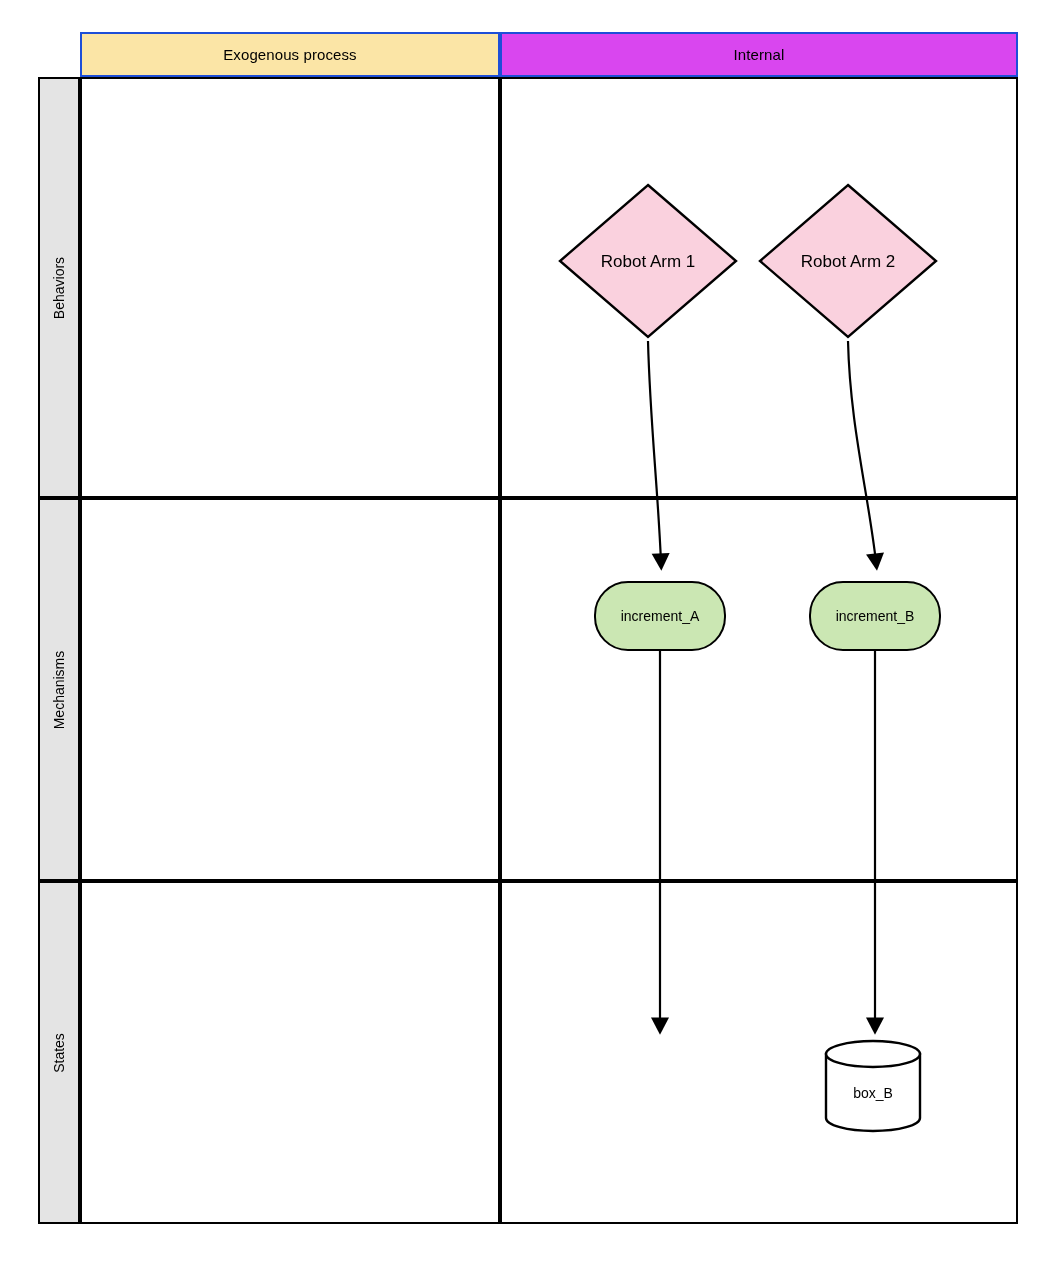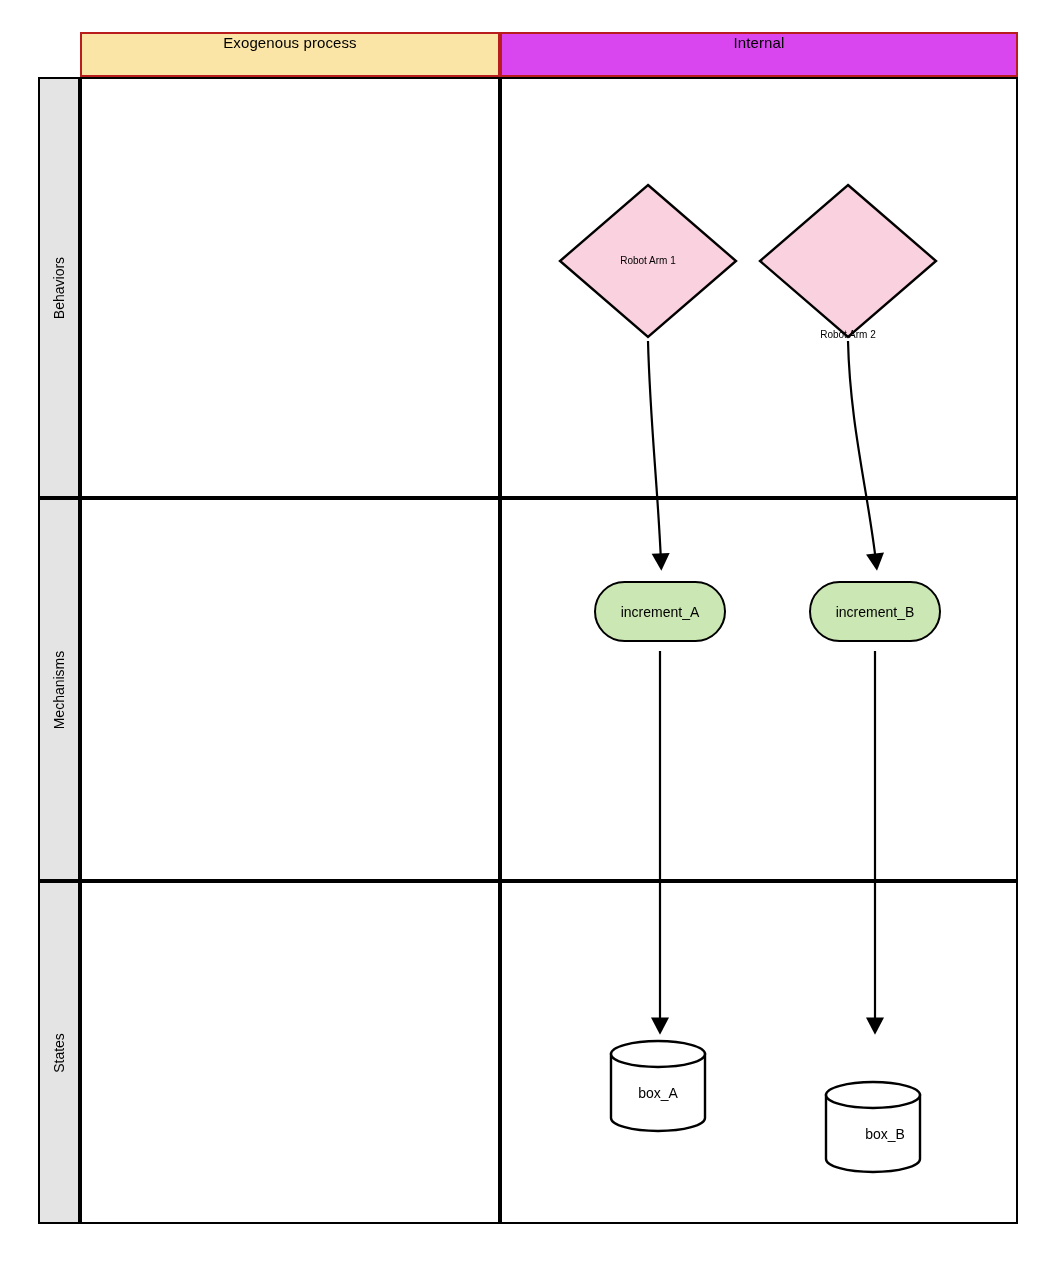--- a/index.html
+++ b/index.html
@@ -28,23 +28,23 @@
     width: 980px;
     height: 1192px;
   }
 
   
   .col-header {
     position: absolute;
     top: 0;
     height: 45px;
     box-sizing: border-box;
-    border: 2px solid #b91c1c;
+    border: 2px solid #1d4ed8;
     display: flex;
-    align-items: flex-start;
+    align-items: center;
     justify-content: center;
     font-size: 15px;
     color: #000000;
     letter-spacing: 0.1px;
   }
   .col-header.exogenous {
     left: 42px;
     width: 420px;
     background: #fbe5a6;
   }
@@ -110,47 +110,47 @@
 
   
   .diamond-wrap {
     width: 182px;
     height: 158px;
   }
   .diamond-wrap svg { position: absolute; left: 0; top: 0; }
   .diamond-wrap .lbl {
     position: relative;
     z-index: 2;
-    font-size: 10px;
+    font-size: 17px;
     line-height: 1;
   }
   .d1 { left: 557px; top: 182px; }
-  .d2 { left: 757px; top: 182px; align-items: flex-end; }
+  .d2 { left: 757px; top: 182px; }
 
   
   .mech {
     width: 132px;
-    height: 61px;
+    height: 70px;
     box-sizing: border-box;
     background: #cbe7b3;
     border: 2px solid #000000;
     border-radius: 34px / 34px;
   }
   .m1 { left: 594px; top: 581px; }
   .m2 { left: 809px; top: 581px; justify-content: center; }
 
   
   .cyl {
     width: 98px;
     height: 94px;
   }
   .cyl svg { position: absolute; left: 0; top: 0; }
   .cyl .lbl { position: relative; z-index: 2; padding-top: 14px; }
   .s1 { left: 609px; top: 1039px; }
-  .s2 { left: 824px; top: 1080px; padding-left: 12px; }
+  .s2 { left: 824px; top: 1039px; }
 </style>
 </head>
 <body>
 
 <div id="canvas">
 
   <div class="grid">
 
     <div class="col-header exogenous">
       <span>Exogenous process</span>
@@ -207,27 +207,20 @@
     <span class="lbl">Robot Arm 2</span>
   </div>
 
   <div class="node mech m1">
     <span>increment_A</span>
   </div>
   <div class="node mech m2">
     <span>increment_B</span>
   </div>
 
-  <div class="node cyl s1">
-    <svg width="98" height="94" viewBox="0 0 98 94">
-      <path d="M 2 15 L 2 79 A 47 13 0 0 0 96 79 L 96 15 Z" fill="#ffffff" stroke="#000000" stroke-width="2.4"></path>
-      <ellipse cx="49" cy="15" rx="47" ry="13" fill="#ffffff" stroke="#000000" stroke-width="2.4"></ellipse>
-    </svg>
-    <span class="lbl">box_A</span>
-  </div>
 
   <div class="node cyl s2">
     <svg width="98" height="94" viewBox="0 0 98 94">
       <path d="M 2 15 L 2 79 A 47 13 0 0 0 96 79 L 96 15 Z" fill="#ffffff" stroke="#000000" stroke-width="2.4"></path>
       <ellipse cx="49" cy="15" rx="47" ry="13" fill="#ffffff" stroke="#000000" stroke-width="2.4"></ellipse>
     </svg>
     <span class="lbl">box_B</span>
   </div>
 
 </div>

